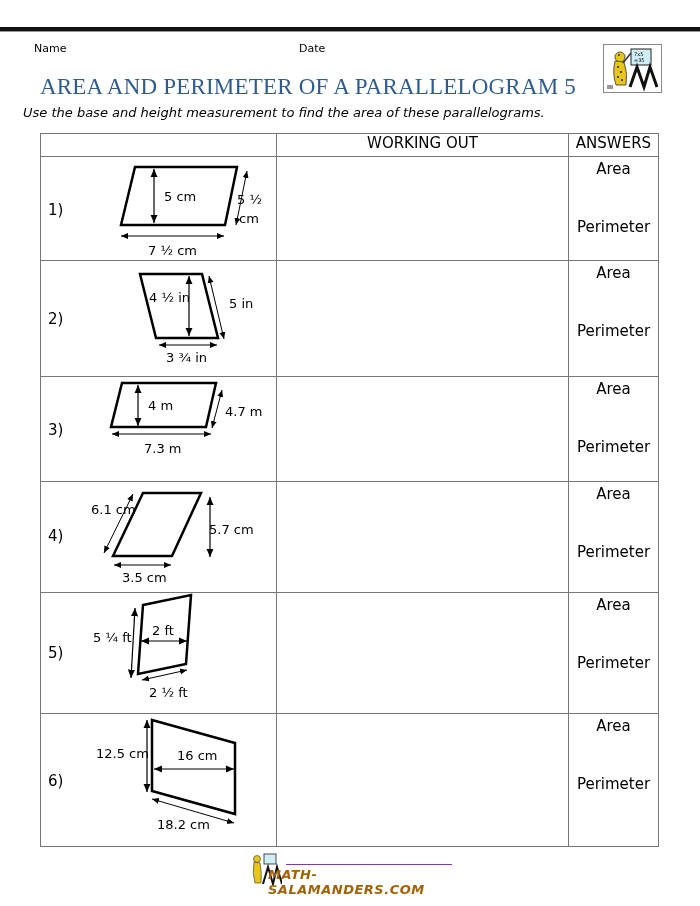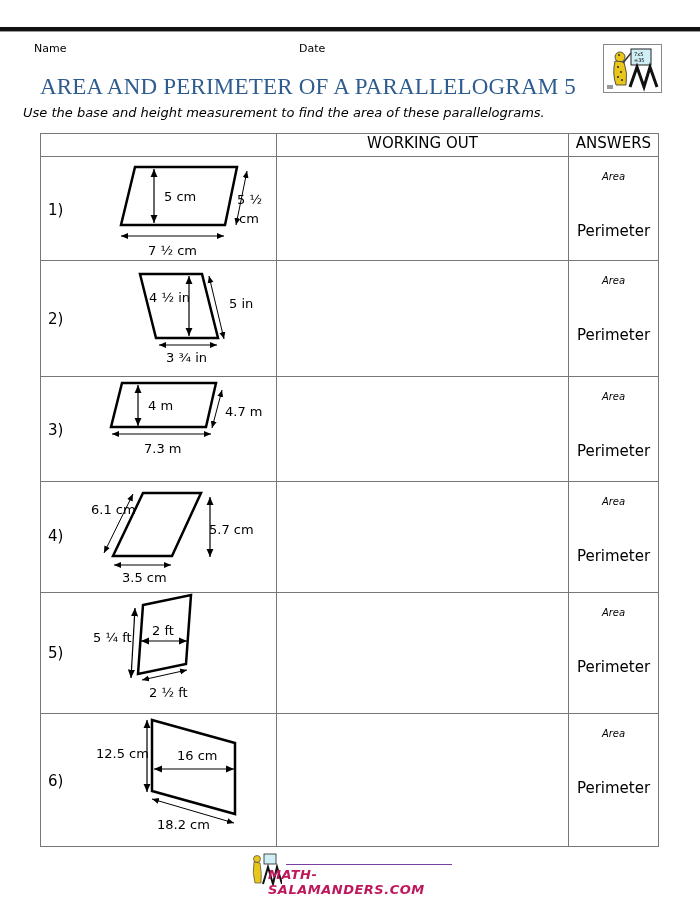--- a/index.html
+++ b/index.html
@@ -12,26 +12,26 @@
     .instructions { position:absolute; left:23px; top:105px; font-size:13px; font-style:italic; }
     .logo { position:absolute; left:603px; top:44px; width:57px; height:47px; border:1px solid #888; background:#fff; }
     table.ws { position:absolute; left:40px; top:133px; width:619px; border-collapse:collapse; }
     table.ws td, table.ws th { border:1px solid #777; padding:0; vertical-align:top; }
     .hdr th { height:22px; font-weight:normal; font-size:15px; text-align:center; vertical-align:middle; }
     .c1 { width:235px; position:relative; }
     .c2 { width:291px; }
     .c3 { width:89px; text-align:center; }
     .qnum { position:absolute; left:7px; font-size:15px; }
     .fig { position:absolute; left:0; top:0; }
-    .ans-area { display:block; font-size:10px; margin-top:14px;font-style:italic; }
+    .ans-area { display:block; font-size:15px; margin-top:3px; }
     .ans-per { display:block; font-size:15px; margin-top:40px; }
     .footer { position:absolute; left:248px; top:851px; width:210px; height:36px; }
     .footer-tag { position:absolute; left:38px; top:2px; font-size:7px; font-weight:bold; color:#222; }
     .footer-line { position:absolute; left:38px; top:13px; width:166px; height:1px; background:#7a3fa0; }
-    .footer-site { position:absolute; left:20px; top:16px; font-size:13px; font-weight:bold; letter-spacing:0.5px; color:#be185d; font-style:italic; }
+    .footer-site { position:absolute; left:20px; top:16px; font-size:13px; font-weight:bold; letter-spacing:0.5px; color:#a16207; font-style:italic; }
     svg text { font-family:"DejaVu Sans", sans-serif; font-size:13px; fill:#000; }
   </style>
 </head>
 <body>
 
 <div class="top-rule"></div>
 <div class="top-rule2"></div>
 
 <div class="lbl-name">Name</div>
 <div class="lbl-date">Date</div>

